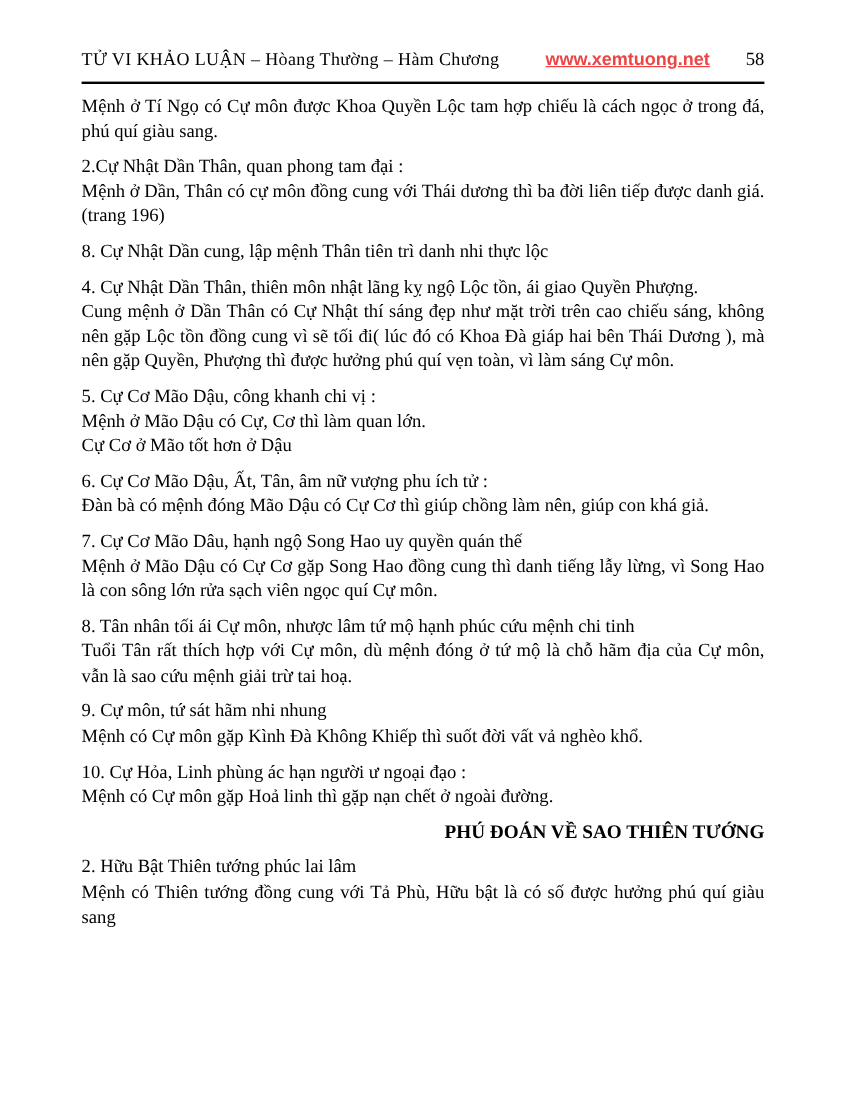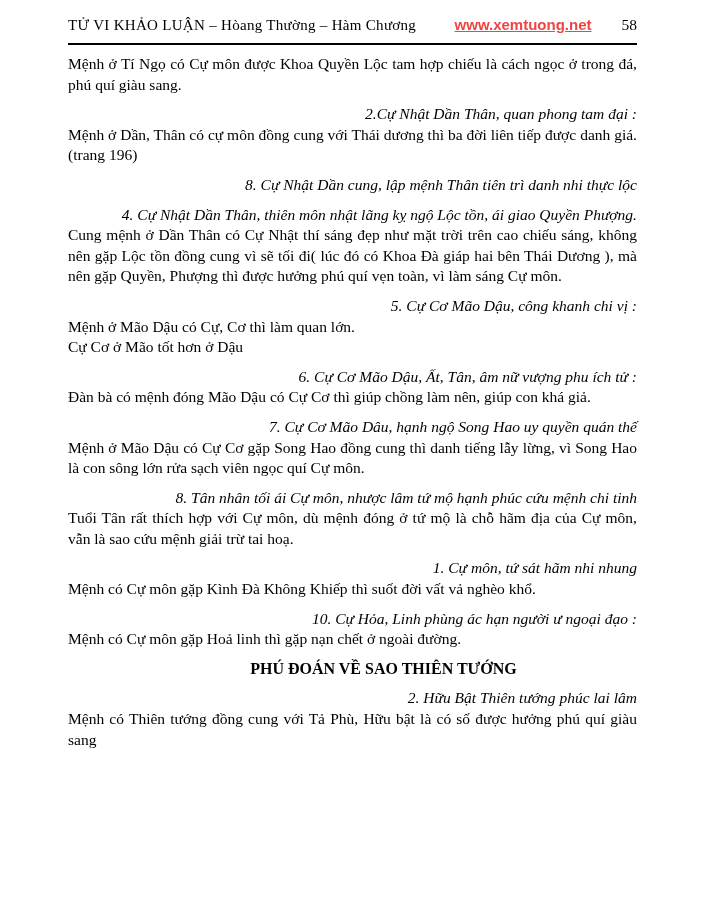--- a/index.html
+++ b/index.html
@@ -8,21 +8,21 @@
     height: 913px;
     background: #ffffff;
     color: #000000;
     font-family: "Liberation Serif", serif;
     overflow: hidden;
   }
   .page {
     box-sizing: border-box;
     width: 705px;
     height: 913px;
-    padding: 16px 68px 0 68px;
+    padding: 41px 68px 0 68px;
   }
   .page-header {
     display: flex;
     align-items: baseline;
     font-size: 15px;
     white-space: nowrap;
   }
   .header-title {
     flex: 1 1 auto;
     letter-spacing: 0.3px;
@@ -46,28 +46,27 @@
     font-size: 15.5px;
     line-height: 20.6px;
   }
   .block {
     margin: 0;
     text-align: justify;
     white-space: pre-line;
   }
   .block.gap { margin-top: 9px; }
   .block.italic {
-    font-style: italic;
-    text-align: right;
+    text-align: left;
   }
   .block.bold-heading {
     font-weight: bold;
     font-size: 16px;
     padding-left: 62px;
-    text-align: center;
+    text-align: right;
   }
 </style>
 </head>
 <body style="background: rgb(255, 255, 255);">
 
 <div class="page">
 
   <div class="page-header">
     <span class="header-title">TỬ VI KHẢO LUẬN – Hòang Thường – Hàm Chương</span>
     <a class="header-link" style="color: #ef4444;">www.xemtuong.net</a>
@@ -85,21 +84,21 @@
       <p class="block normal">Cung mệnh ở Dần Thân có Cự Nhật thí sáng đẹp như mặt trời trên cao chiếu sáng, không nên gặp Lộc tồn đồng cung vì sẽ tối đi( lúc đó có Khoa Đà giáp hai bên Thái Dương ), mà nên gặp Quyền, Phượng thì được hưởng phú quí vẹn toàn, vì làm sáng Cự môn.</p>
       <p class="block italic gap">5. Cự Cơ Mão Dậu, công khanh chi vị :</p>
       <p class="block normal">Mệnh ở Mão Dậu có Cự, Cơ thì làm quan lớn.
 Cự Cơ ở Mão tốt hơn ở Dậu</p>
       <p class="block italic gap">6. Cự Cơ Mão Dậu, Ất, Tân, âm nữ vượng phu ích tử :</p>
       <p class="block normal">Đàn bà có mệnh đóng Mão Dậu có Cự Cơ thì giúp chồng làm nên, giúp con khá giả.</p>
       <p class="block italic gap">7. Cự Cơ Mão Dâu, hạnh ngộ Song Hao uy quyền quán thế</p>
       <p class="block normal">Mệnh ở Mão Dậu có Cự Cơ gặp Song Hao đồng cung thì danh tiếng lẫy lừng, vì Song Hao là con sông lớn rửa sạch viên ngọc quí Cự môn.</p>
       <p class="block italic gap">8. Tân nhân tối ái Cự môn, nhược lâm tứ mộ hạnh phúc cứu mệnh chi tinh</p>
       <p class="block normal">Tuổi Tân rất thích hợp với Cự môn, dù mệnh đóng ở tứ mộ là chỗ hãm địa của Cự môn, vẫn là sao cứu mệnh giải trừ tai hoạ.</p>
-      <p class="block italic gap">1. Cự môn, tứ sát hãm nhi nhung</p>
+      <p class="block italic gap">9. Cự môn, tứ sát hãm nhi nhung</p>
       <p class="block normal">Mệnh có Cự môn gặp Kình Đà Không Khiếp thì suốt đời vất vả nghèo khổ.</p>
       <p class="block italic gap">10. Cự Hỏa, Linh phùng ác hạn người ư ngoại đạo :</p>
       <p class="block normal">Mệnh có Cự môn gặp Hoả linh thì gặp nạn chết ở ngoài đường.</p>
       <p class="block bold-heading gap">PHÚ ĐOÁN VỀ SAO THIÊN TƯỚNG</p>
       <p class="block italic gap">2. Hữu Bật Thiên tướng phúc lai lâm</p>
       <p class="block normal">Mệnh có Thiên tướng đồng cung với Tả Phù, Hữu bật là có số được hưởng phú quí giàu sang</p>
     </div>
 
 </div>
 

